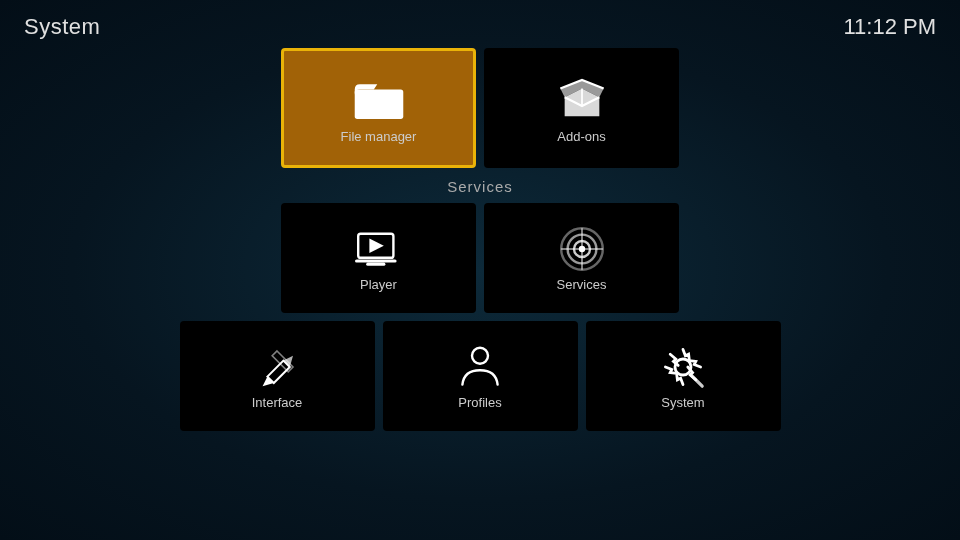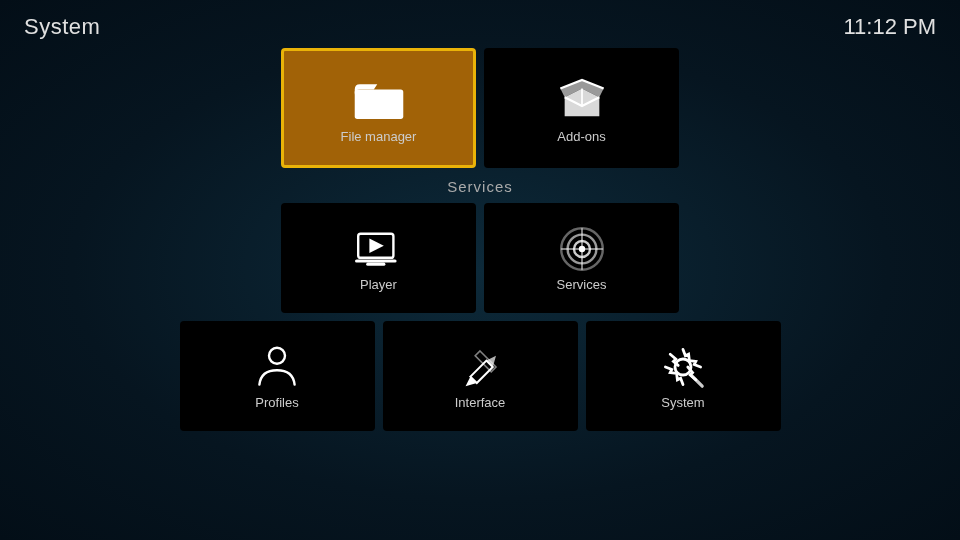--- a/index.html
+++ b/index.html
@@ -180,42 +180,42 @@
     </div>
 
   </div>
 
   <div class="settings-row">
 
 
     <div class="tile tile-settings">
       <svg class="icon-svg-sm" viewBox="0 0 60 60" fill="none" xmlns="http://www.w3.org/2000/svg">
 
-        <circle cx="30" cy="16" r="10" stroke="white" stroke-width="3" fill="none"></circle>
-        <path d="M8 52 Q10 34 30 34 Q50 34 52 52" stroke="white" stroke-width="3" fill="none" stroke-linecap="round"></path>
-      </svg>
-      <span class="tile-label">Profiles</span>
-    </div>
-
-    <div class="tile tile-settings">
-      <svg class="icon-svg-sm" viewBox="0 0 60 60" fill="none" xmlns="http://www.w3.org/2000/svg">
-
         <rect x="28" y="2" width="12" height="8" rx="2" fill="white" transform="rotate(45 30 30) translate(-22 -26)"></rect>
         <path d="M18 42 L38 22 L46 30 L26 50 Z" stroke="white" stroke-width="2.5" fill="none"></path>
         <path d="M38 22 L46 30 L50 16 Z" fill="white" opacity="0.7"></path>
         <path d="M18 42 L26 50 L12 54 Z" fill="white"></path>
 
         <path d="M30 10 L50 30 L44 36 L24 16 Z" stroke="white" stroke-width="2" fill="none" opacity="0.5"></path>
       </svg>
       <span class="tile-label">Interface</span>
     </div>
 
     <div class="tile tile-settings">
       <svg class="icon-svg-sm" viewBox="0 0 60 60" fill="none" xmlns="http://www.w3.org/2000/svg">
 
+        <circle cx="30" cy="16" r="10" stroke="white" stroke-width="3" fill="none"></circle>
+        <path d="M8 52 Q10 34 30 34 Q50 34 52 52" stroke="white" stroke-width="3" fill="none" stroke-linecap="round"></path>
+      </svg>
+      <span class="tile-label">Profiles</span>
+    </div>
+
+    <div class="tile tile-settings">
+      <svg class="icon-svg-sm" viewBox="0 0 60 60" fill="none" xmlns="http://www.w3.org/2000/svg">
+
         <circle cx="30" cy="30" r="10" stroke="white" stroke-width="3.5" fill="none"></circle>
         <path d="M30 8 L33 16 L37 14 L38 22 M52 30 L44 27 L46 23 L38 22 M46 46 L39 40 L42 37 L36 30 M30 52 L27 44 L23 46 L22 38 M8 30 L16 33 L14 37 L22 38 M14 14 L21 20 L18 23 L24 28" stroke="white" stroke-width="3.5" fill="none" stroke-linecap="round"></path>
 
         <line x1="40" y1="40" x2="54" y2="54" stroke="white" stroke-width="4" stroke-linecap="round" opacity="0.8"></line>
       </svg>
       <span class="tile-label">System</span>
     </div>
 
   </div>
 </div>

